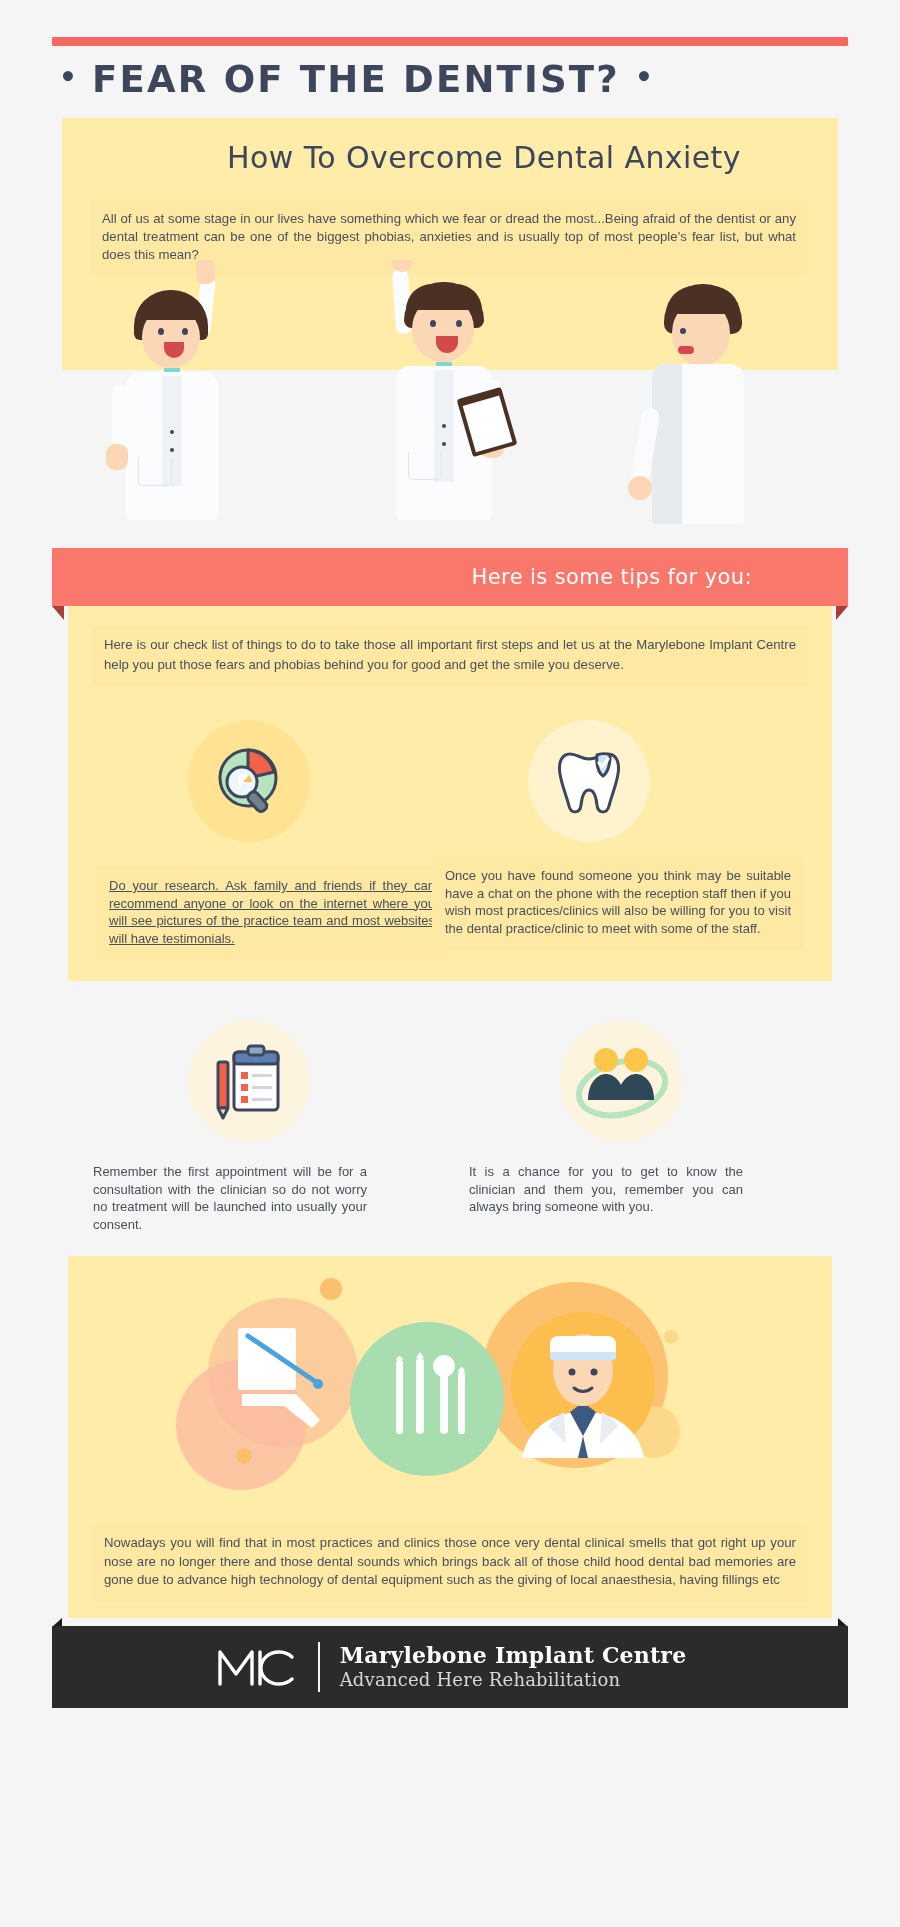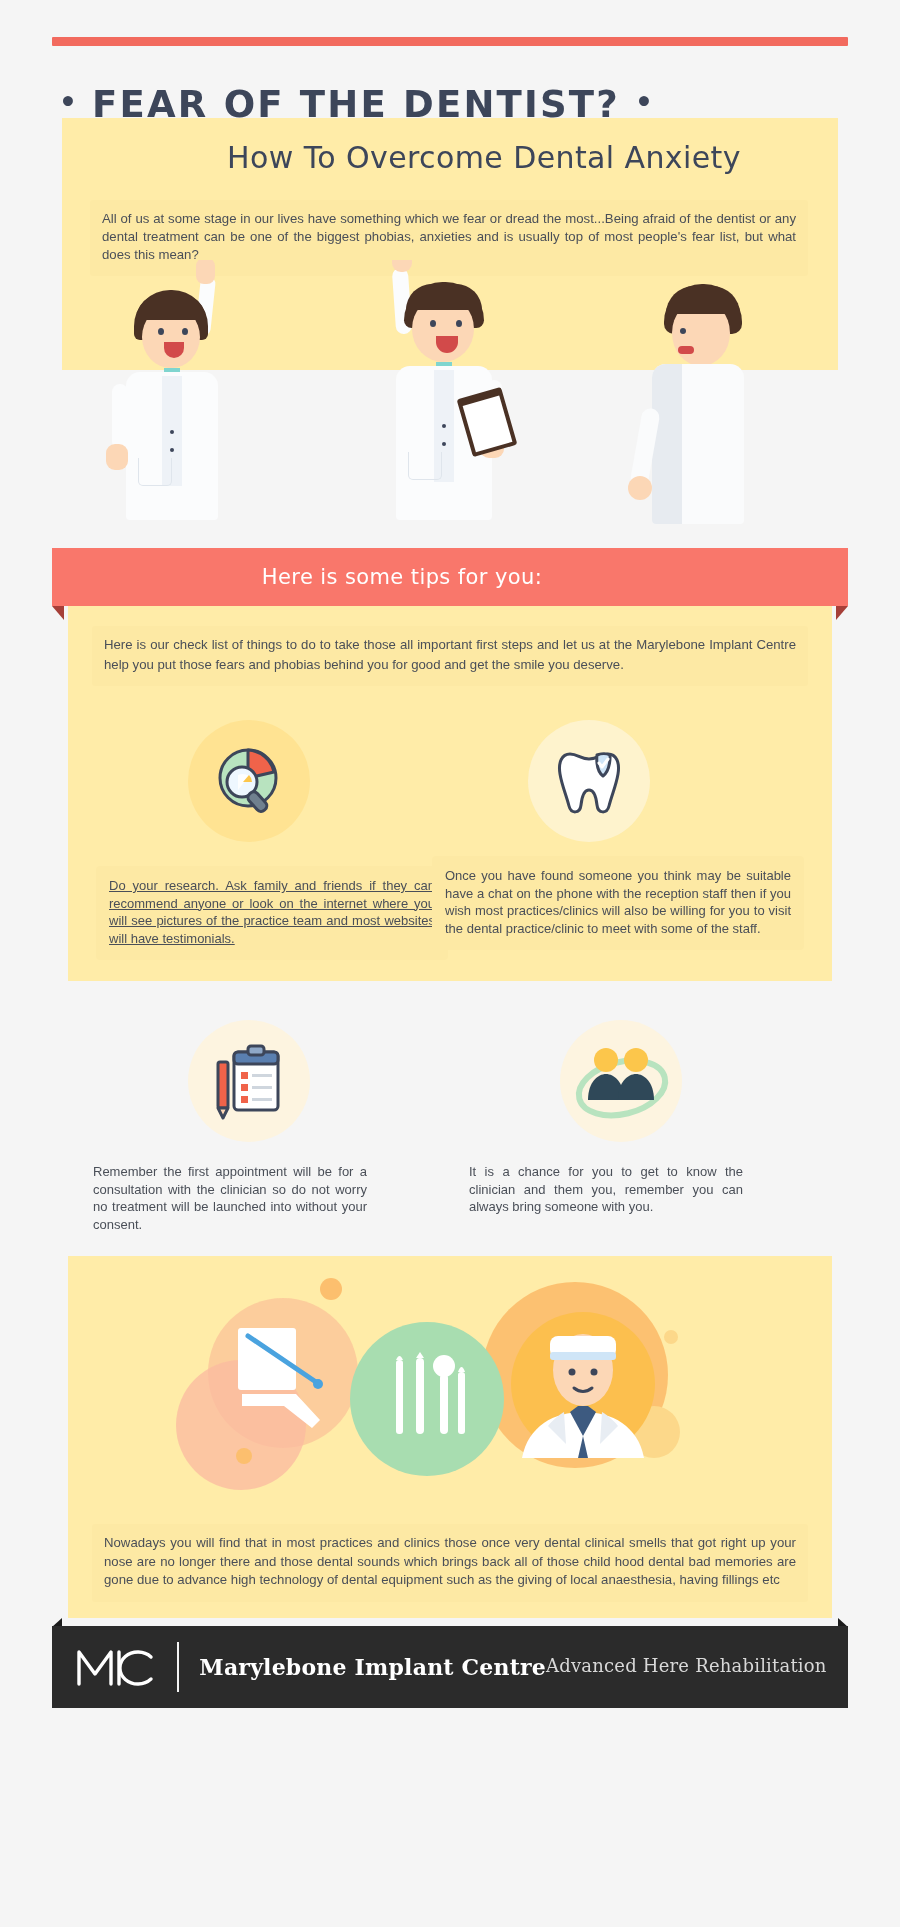--- a/index.html
+++ b/index.html
@@ -31,21 +31,20 @@
     position: absolute;
     left: 0; top: 58px;
     width: 712px;
     text-align: center;
     font-family: "DejaVu Sans", sans-serif;
     font-weight: 900;
     font-size: 37px;
     letter-spacing: 2.2px;
     color: #3d465a;
     text-transform: uppercase;
-    margin-top: 25px;
   }
   .main-title .dot {
     font-size: 28px;
     vertical-align: 5px;
     letter-spacing: 0;
   }
 
   
   .hero-panel {
     position: absolute;
@@ -117,21 +116,21 @@
   
   .ribbon {
     position: absolute;
     left: 52px; top: 548px;
     width: 796px; height: 58px;
     background: #f9776b;
     z-index: 4;
   }
   .ribbon-text {
     width: 700px;
-    text-align: center;
+    text-align: right;
     line-height: 58px;
     font-family: "DejaVu Sans", sans-serif;
     font-size: 21px;
     color: #ffffff;
     letter-spacing: 0.4px;
   }
   .ribbon-fold-l {
     position: absolute;
     left: 52px; top: 606px;
     width: 0; height: 0;
@@ -240,21 +239,21 @@
   }
   .logo-mark {
     width: 84px; height: 44px;
     display: flex; align-items: center; justify-content: center;
   }
   .logo-divider {
     width: 2px; height: 50px;
     background: #ffffff;
     opacity: .95;
   }
-  .brand-block { display: flex; flex-direction: row; justify-content: flex-start; }
+  .brand-block { display: flex; flex-direction: column; justify-content: flex-start; }
   .brand-name {
     font-family: "DejaVu Serif", "Liberation Serif", serif;
     font-weight: 700;
     font-size: 22px;
     color: #ffffff;
     letter-spacing: 0.2px;
     line-height: 26px;
   }
   .brand-sub {
     font-family: "DejaVu Serif", "Liberation Serif", serif;
@@ -388,21 +387,21 @@
 
   <div class="icon-circle" style="left:560px; top:1020px; width:122px; height:122px; background:#fdf4e0;"></div>
   <svg style="position:absolute; left:572px; top:1038px;" width="100" height="86" viewBox="0 0 100 86">
     <ellipse cx="50" cy="50" rx="44" ry="26" fill="none" stroke="#b8e3bf" stroke-width="6" transform="rotate(-14 50 50)"></ellipse>
     <circle cx="34" cy="22" r="12" fill="#fcc64b"></circle>
     <circle cx="64" cy="22" r="12" fill="#fcc64b"></circle>
     <path d="M16 62 C16 44 26 36 34 36 C42 36 52 44 52 62 Z" fill="#2f4858"></path>
     <path d="M46 62 C46 44 56 36 64 36 C72 36 82 44 82 62 Z" fill="#2f4858"></path>
   </svg>
 
-  <div class="tip-box plain" style="left:80px; top:1152px; width:300px;">Remember the first appointment will be for a consultation with the clinician so do not worry no treatment will be launched into without your consent.</div>
+  <div class="tip-box plain" style="left:80px; top:1152px; width:300px;">Remember the first appointment will be for a consultation with the clinician so do not worry no treatment will be launched into usually your consent.</div>
   <div class="tip-box plain" style="left:456px; top:1152px; width:300px;">It is a chance for you to get to know the clinician and them you, remember you can always bring someone with you.</div>
 
   <div class="bottom-panel">
     <div class="blob" style="left:140px; top:42px; width:150px; height:150px; background:#fcc89a; opacity:.85;"></div>
     <div class="blob" style="left:108px; top:104px; width:130px; height:130px; background:#fbb9a0; opacity:.75;"></div>
     <div class="blob" style="left:414px; top:26px; width:186px; height:186px; background:#fcbf6e; opacity:.95;"></div>
     <div class="blob" style="left:560px; top:150px; width:52px; height:52px; background:#fcd88a;"></div>
     <div class="blob" style="left:252px; top:22px; width:22px; height:22px; background:#fcbf6e;"></div>
     <div class="blob" style="left:168px; top:192px; width:16px; height:16px; background:#fcbf6e;"></div>
     <div class="blob" style="left:596px; top:74px; width:14px; height:14px; background:#fcd88a;"></div>

